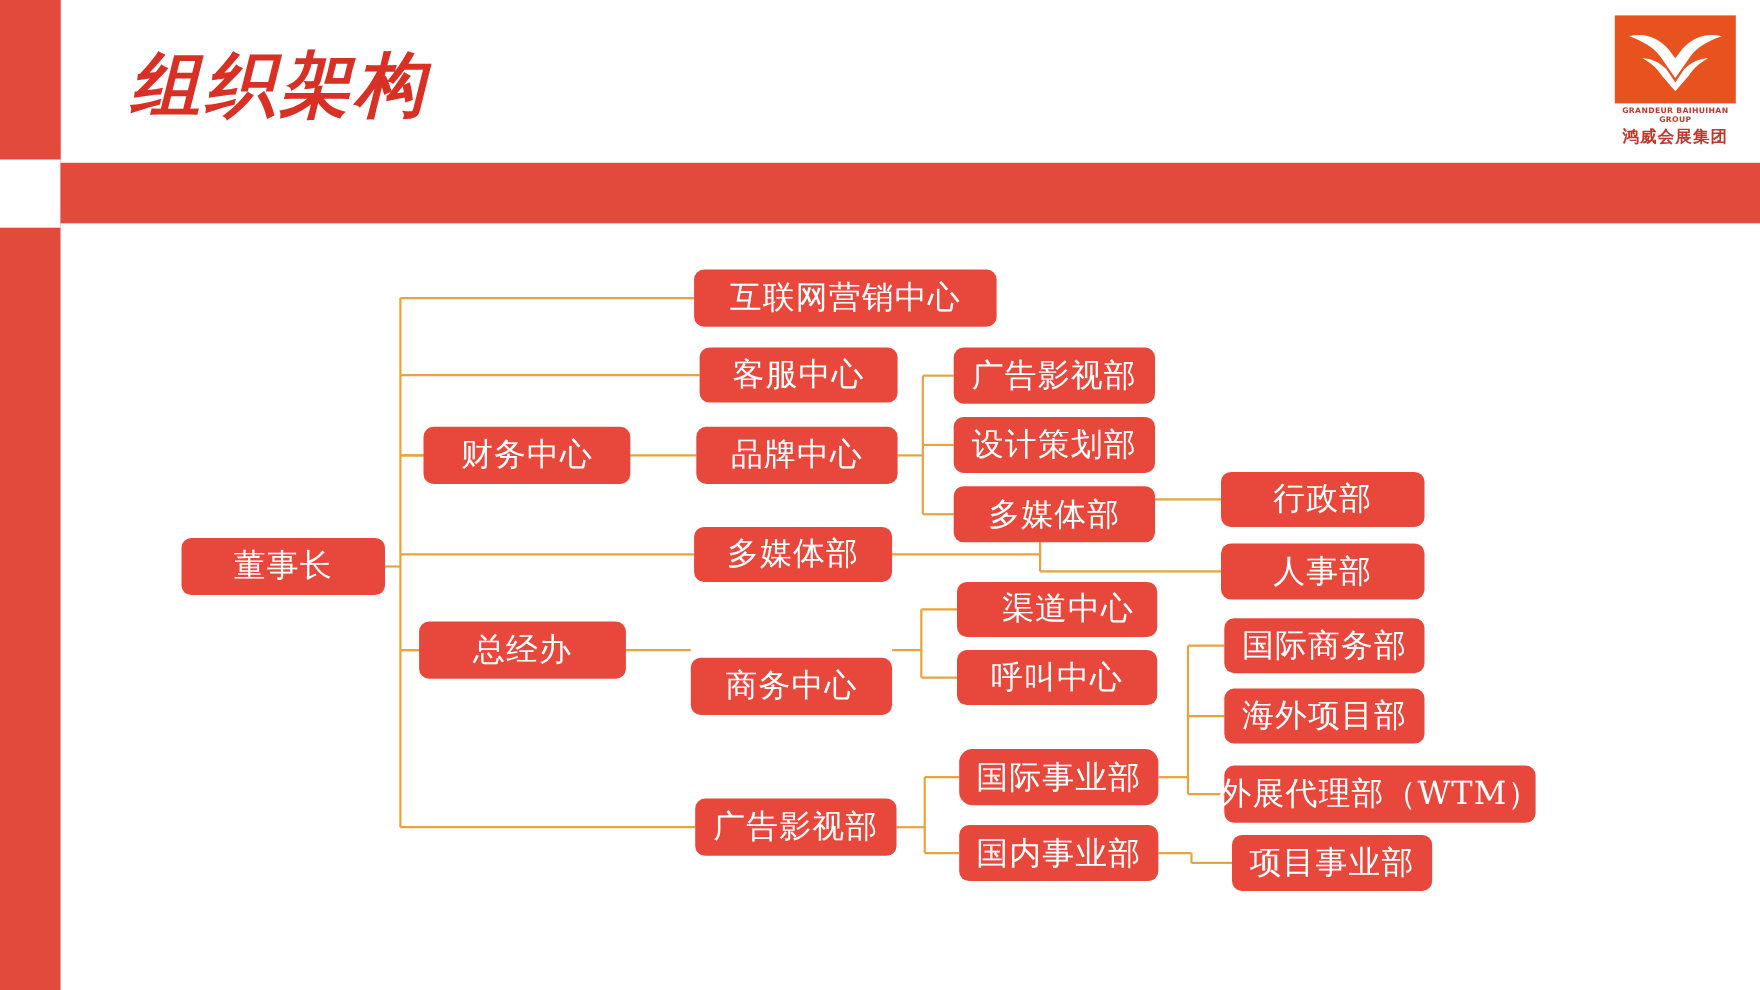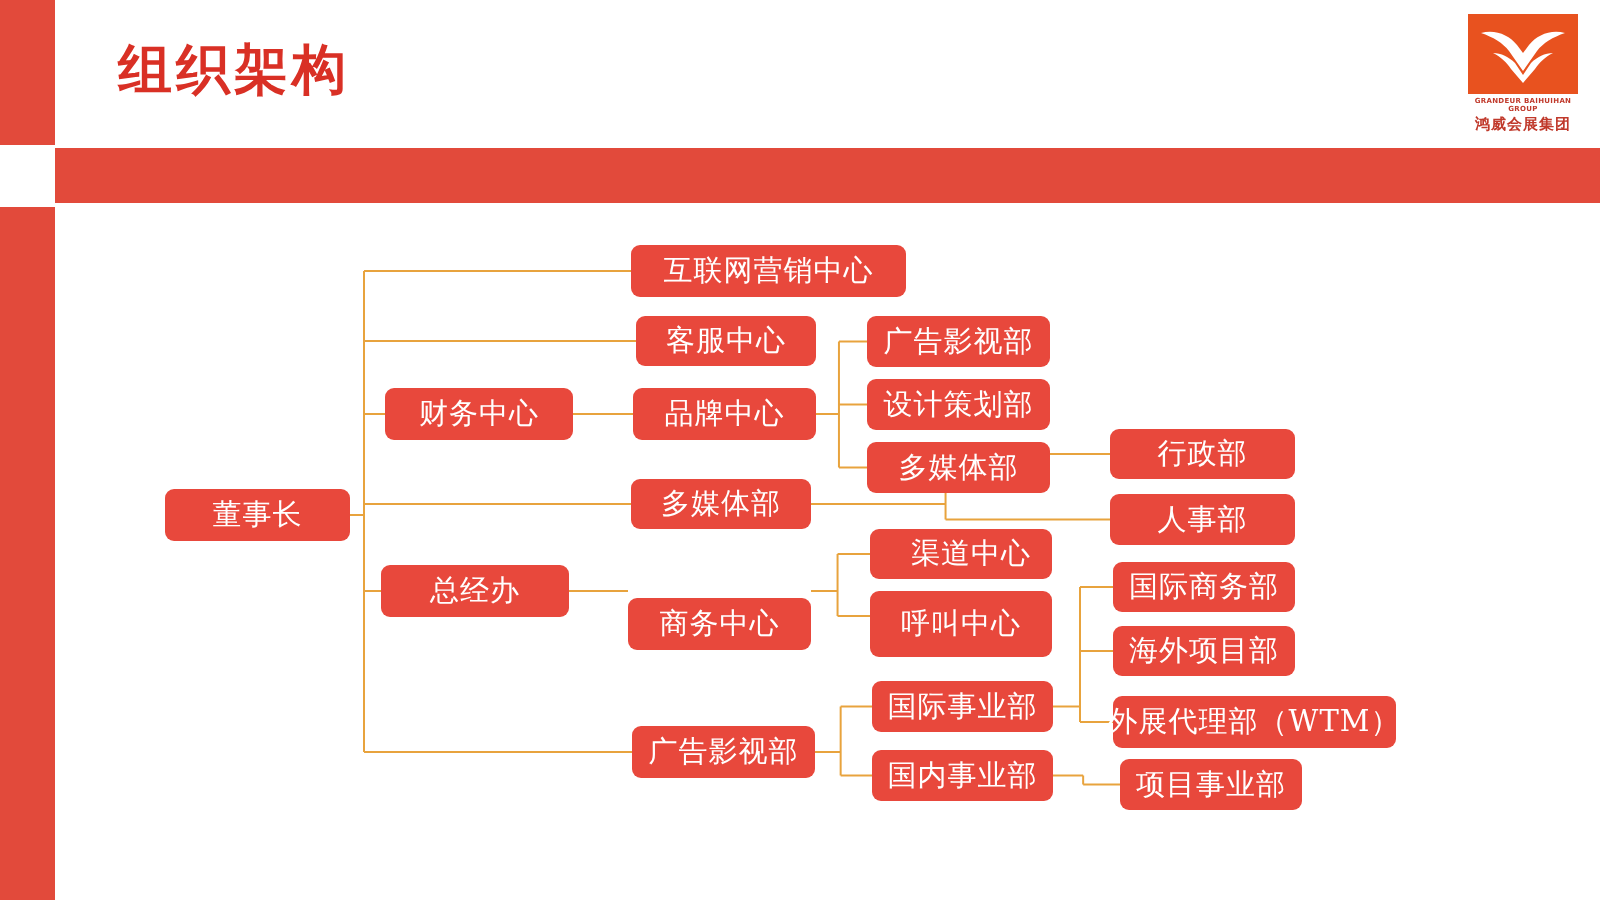--- a/index.html
+++ b/index.html
@@ -22,23 +22,24 @@
   #white-notch{
     position:absolute;left:0;top:145px;width:55px;height:62px;
     background:#ffffff;
   }
   #header-band{
     position:absolute;left:55px;top:148px;width:1545px;height:55px;
     background:#e24a3b;
   }
   #page-title{
     position:absolute;left:118px;top:34px;
-    font-size:54px;font-weight:bold;color:#d93025;
+    font-size:64px;font-weight:bold;color:#d93025;
     letter-spacing:4px;
     font-family:"DejaVu Sans","Liberation Sans",sans-serif;
+    font-style:italic;
   }
   
   #logo{
     position:absolute;right:22px;top:14px;width:110px;height:118px;
   }
   #logo-mark{
     width:110px;height:80px;background:#e8521f;
     display:flex;align-items:center;justify-content:center;
   }
   #logo-mark svg{display:block;}
@@ -129,22 +130,22 @@
     <div class="node" style="left: 631px; top: 245px; width: 275px; height: 52px; background: rgb(232, 72, 60);">互联网营销中心</div>
     <div class="node" style="left: 636px; top: 316px; width: 180px; height: 50px; background: rgb(232, 72, 60);">客服中心</div>
     <div class="node" style="left: 633px; top: 388px; width: 183px; height: 52px; background: rgb(232, 72, 60);">品牌中心</div>
     <div class="node" style="left: 631px; top: 479px; width: 180px; height: 50px; background: rgb(232, 72, 60);">多媒体部</div>
     <div class="node" style="left: 628px; top: 565px; width: 183px; height: 52px; background: rgb(232, 72, 60); margin-top: 33px;">商务中心</div>
     <div class="node" style="left: 632px; top: 726px; width: 183px; height: 52px; background: rgb(232, 72, 60);">广告影视部</div>
     <div class="node" style="left: 867px; top: 316px; width: 183px; height: 51px; background: rgb(232, 72, 60);">广告影视部</div>
     <div class="node" style="left: 867px; top: 379px; width: 183px; height: 51px; background: rgb(232, 72, 60);">设计策划部</div>
     <div class="node" style="left: 867px; top: 442px; width: 183px; height: 51px; background: rgb(232, 72, 60);">多媒体部</div>
     <div class="node" style="left: 870px; top: 529px; width: 182px; height: 50px; background: rgb(232, 72, 60); padding-left: 20px;">渠道中心</div>
-    <div class="node" style="left: 870px; top: 591px; width: 182px; height: 66px; background: rgb(232, 72, 60);">呼叫中心</div>
-    <div class="node" style="left: 872px; top: 681px; width: 181px; height: 51px; background: rgb(232, 72, 60);">国际事业部</div>
+    <div class="node" style="left: 870px; top: 591px; width: 182px; height: 50px; background: rgb(232, 72, 60);">呼叫中心</div>
+    <div class="node" style="left: 872px; top: 681px; width: 181px; height: 51px; background: rgb(232, 72, 60); border-radius: 12px;">国际事业部</div>
     <div class="node" style="left: 872px; top: 750px; width: 181px; height: 51px; background: rgb(232, 72, 60);">国内事业部</div>
     <div class="node" style="left: 1110px; top: 429px; width: 185px; height: 50px; background: rgb(232, 72, 60);">行政部</div>
     <div class="node" style="left: 1110px; top: 494px; width: 185px; height: 51px; background: rgb(232, 72, 60);">人事部</div>
     <div class="node" style="left: 1113px; top: 562px; width: 182px; height: 50px; background: rgb(232, 72, 60);">国际商务部</div>
     <div class="node" style="left: 1113px; top: 626px; width: 182px; height: 50px; background: rgb(232, 72, 60);">海外项目部</div>
     <div class="node" style="left: 1113px; top: 696px; width: 283px; height: 52px; background: rgb(232, 72, 60);">外展代理部（WTM）</div>
     <div class="node" style="left: 1120px; top: 759px; width: 182px; height: 51px; background: rgb(232, 72, 60);">项目事业部</div>
   </div>
 
 </body></html>

